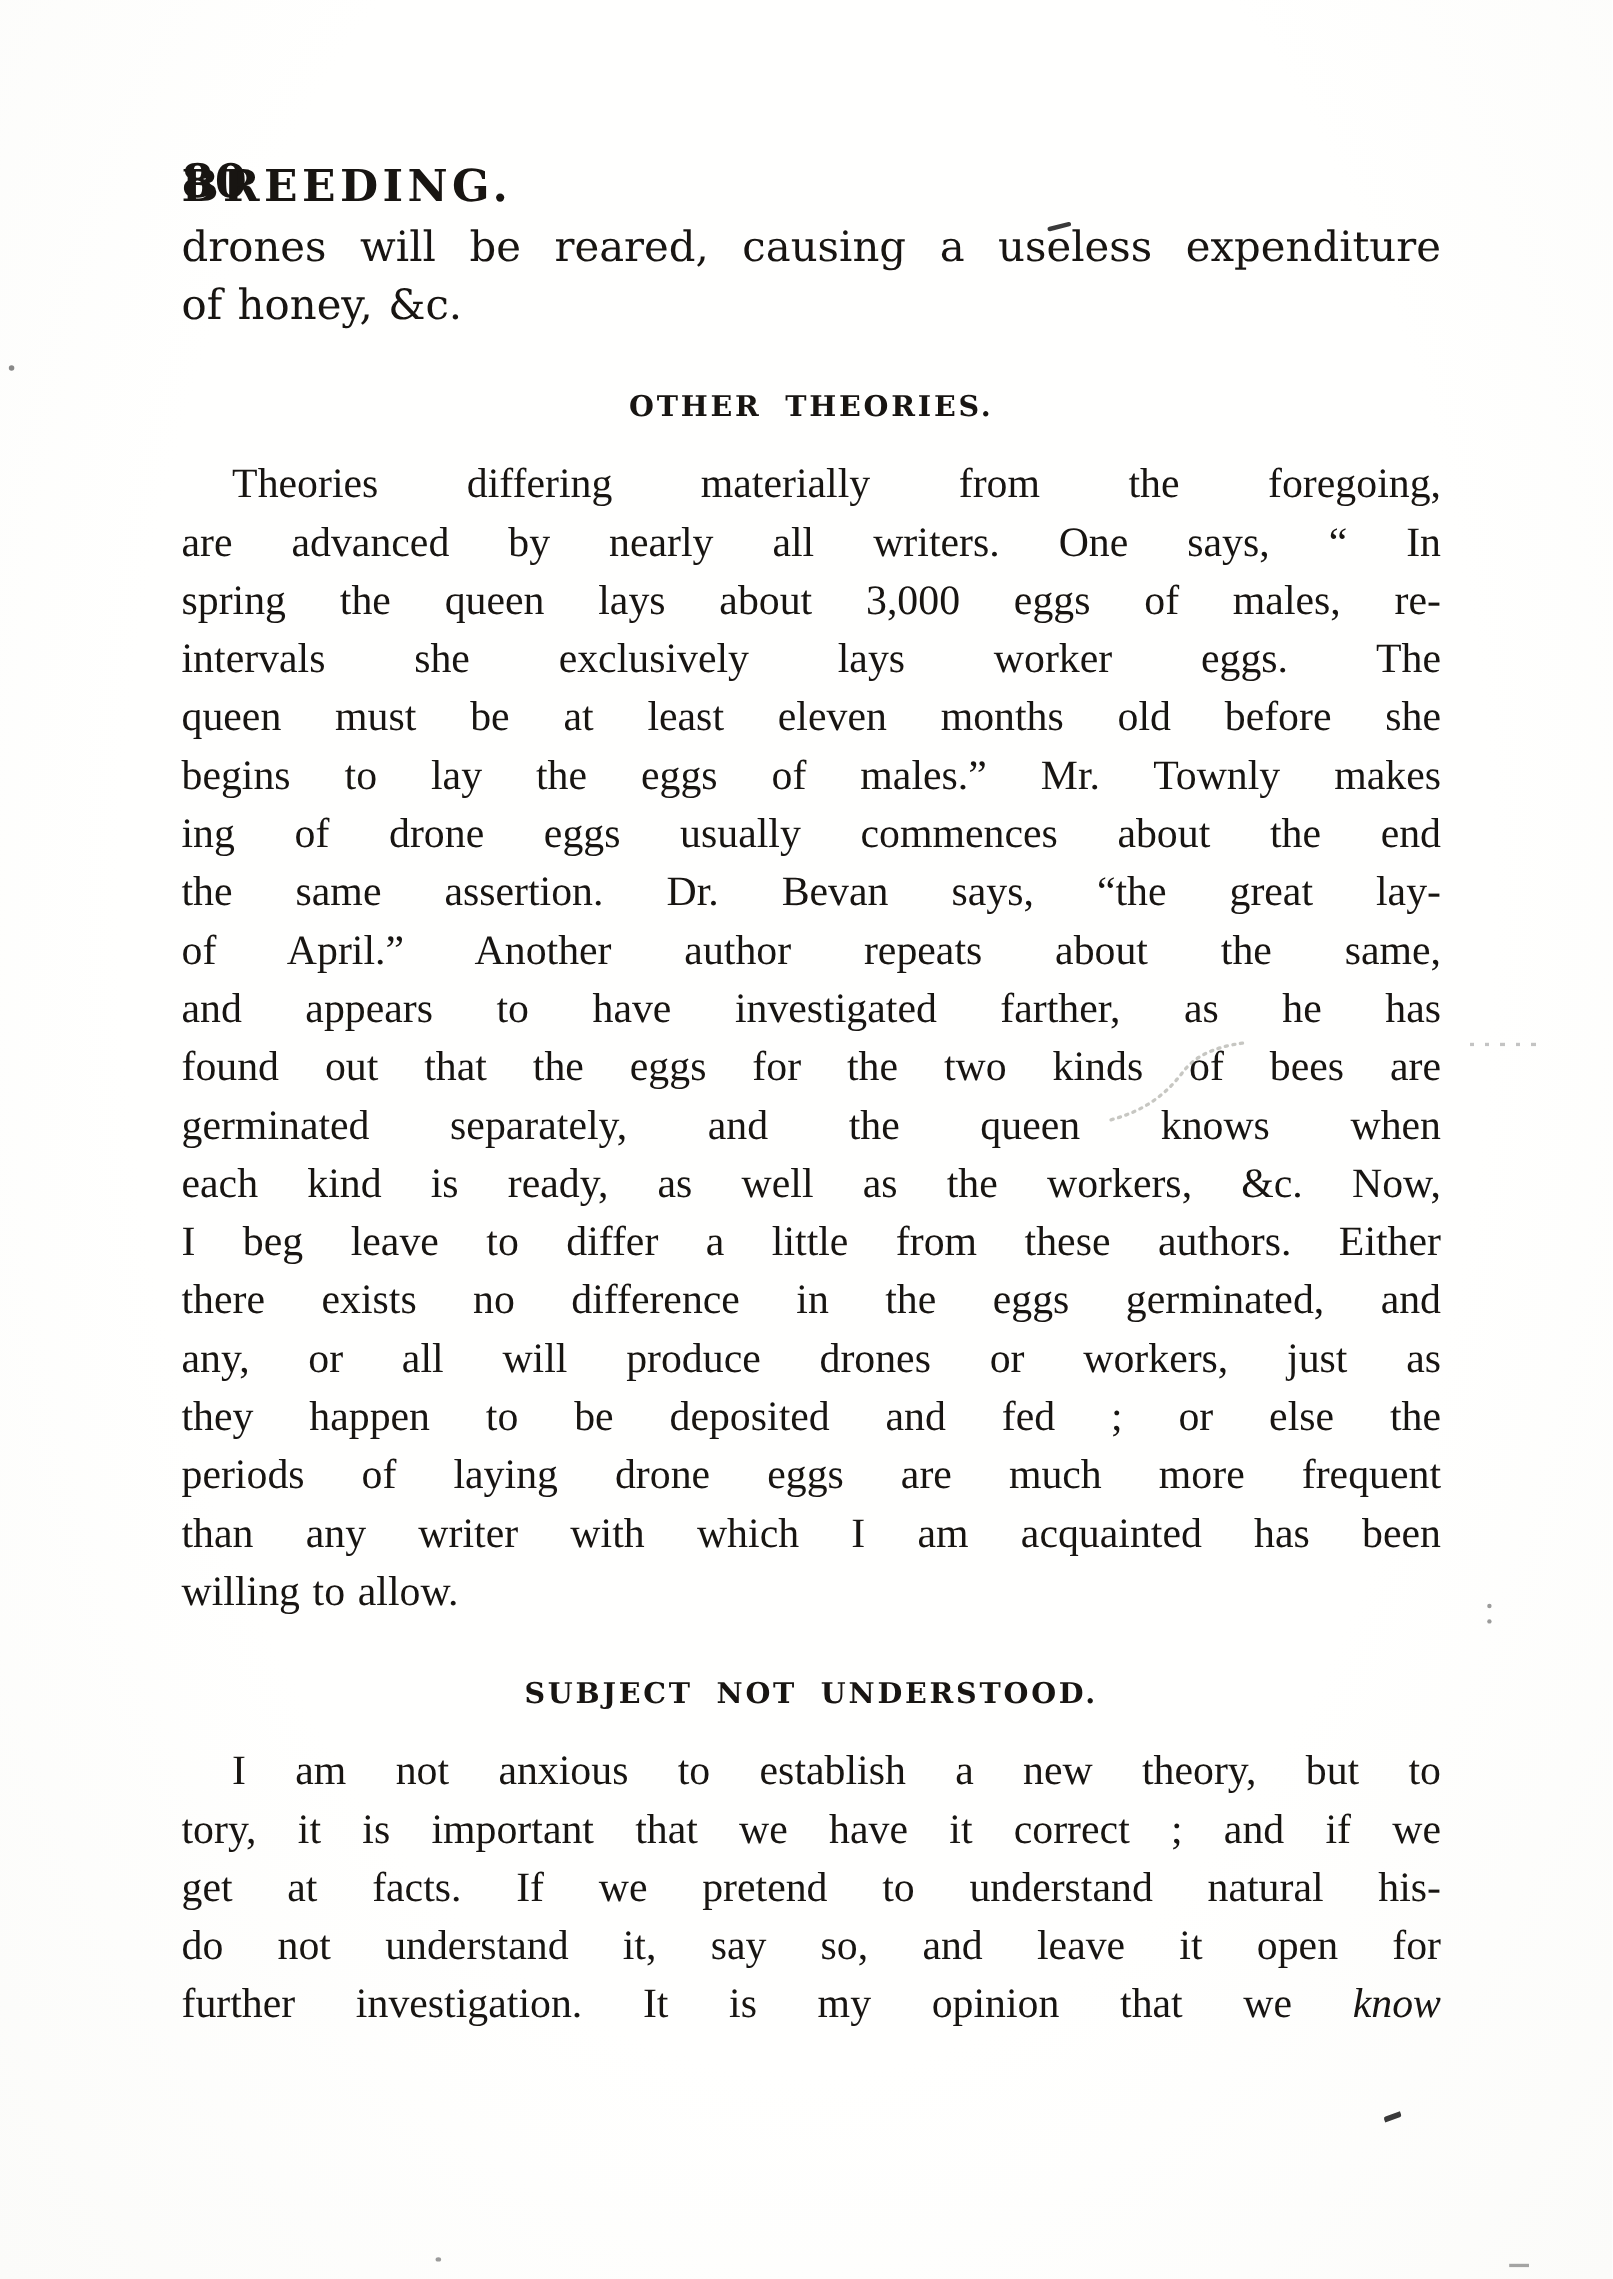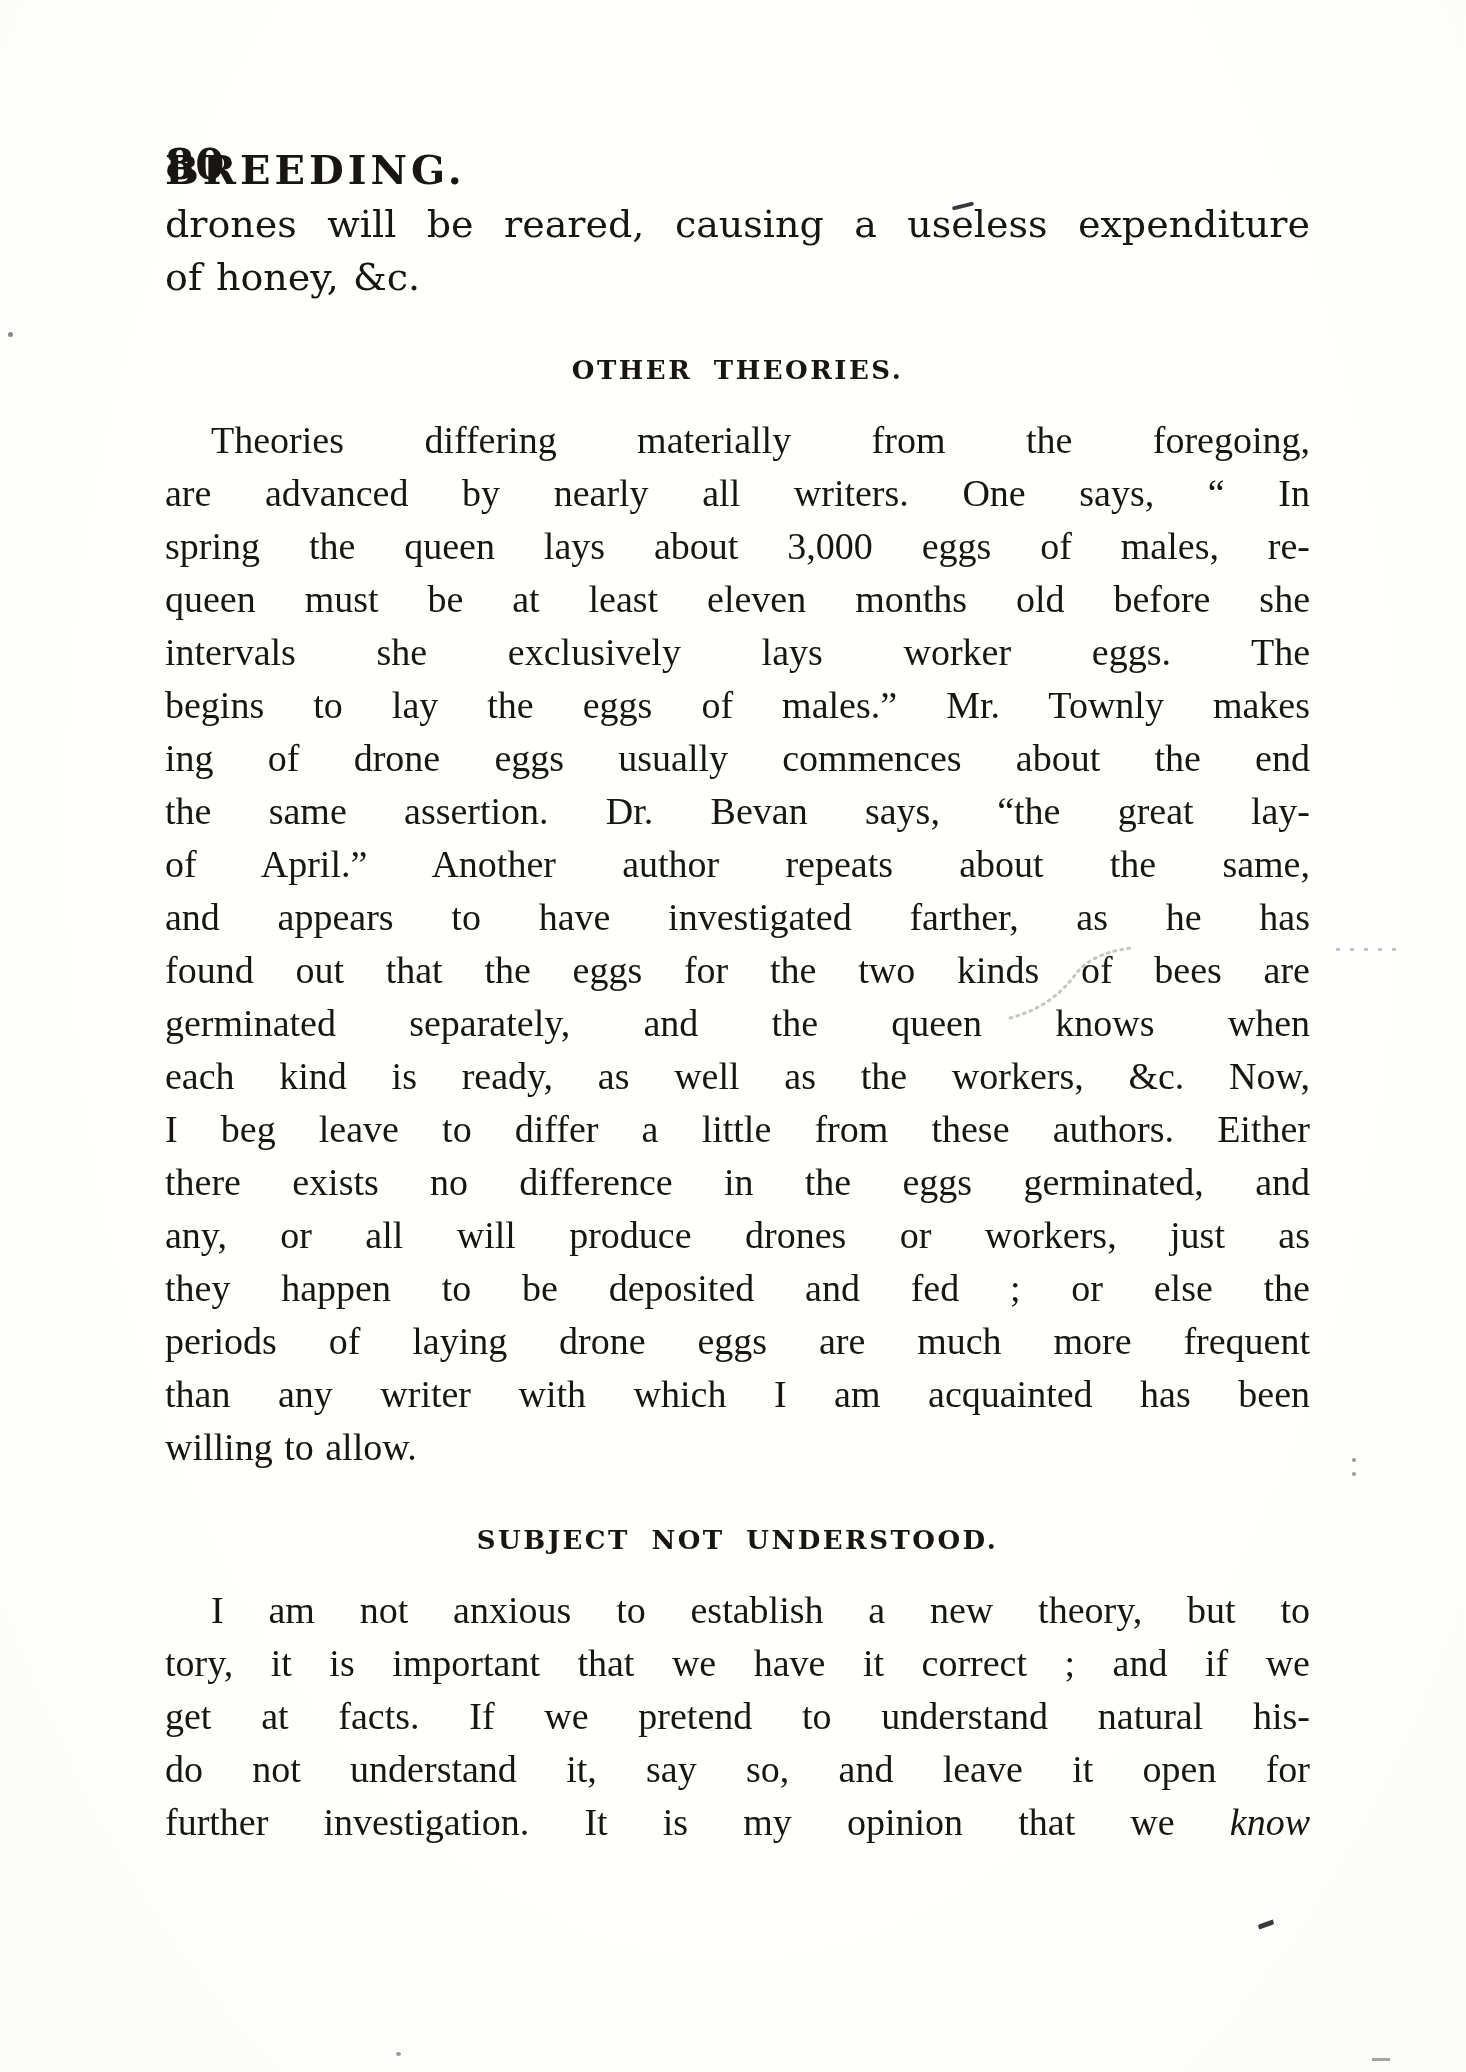--- a/index.html
+++ b/index.html
@@ -83,22 +83,22 @@
   <div class="content">
       <div class="para">
         <div class="line">drones will be reared, causing a useless expenditure</div>
         <div class="line no-just">of honey, &amp;c.</div>
       </div>
       <div class="sec-heading">OTHER THEORIES.</div>
       <div class="para">
         <div class="line indent">Theories differing materially from the foregoing,</div>
         <div class="line">are advanced by nearly all writers. One says, “ In</div>
         <div class="line">spring the queen lays about 3,000 eggs of males, re-</div>
+        <div class="line">intervals she exclusively lays worker eggs. The</div>
         <div class="line">queen must be at least eleven months old before she</div>
-        <div class="line">intervals she exclusively lays worker eggs. The</div>
         <div class="line">begins to lay the eggs of males.” Mr. Townly makes</div>
         <div class="line">ing of drone eggs usually commences about the end</div>
         <div class="line">the same assertion. Dr. Bevan says, “the great lay-</div>
         <div class="line">of April.” Another author repeats about the same,</div>
         <div class="line">and appears to have investigated farther, as he has</div>
         <div class="line">found out that the eggs for the two kinds of bees are</div>
         <div class="line">germinated separately, and the queen knows when</div>
         <div class="line">each kind is ready, as well as the workers, &amp;c. Now,</div>
         <div class="line">I beg leave to differ a little from these authors. Either</div>
         <div class="line">there exists no difference in the eggs germinated, and</div>

